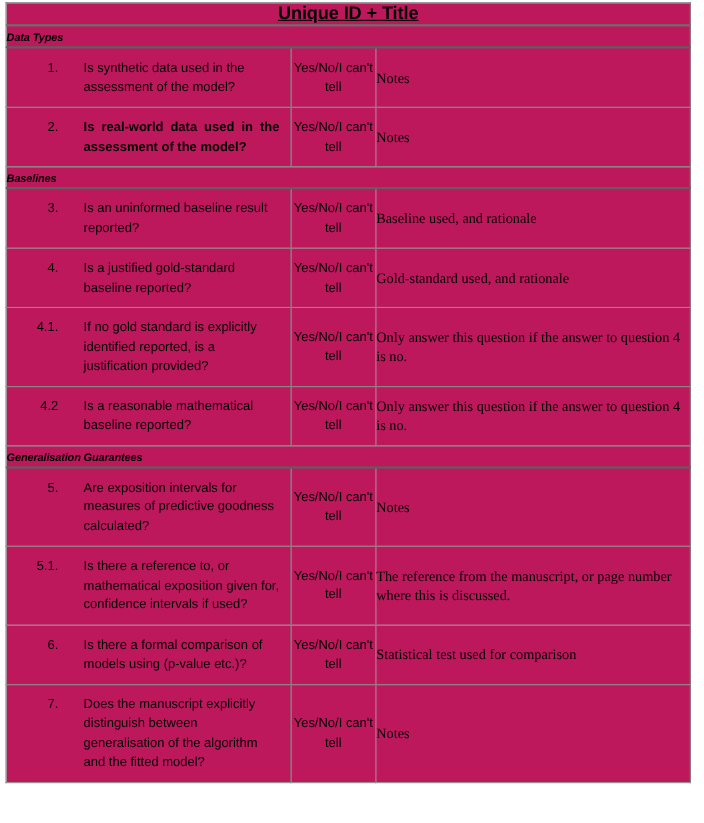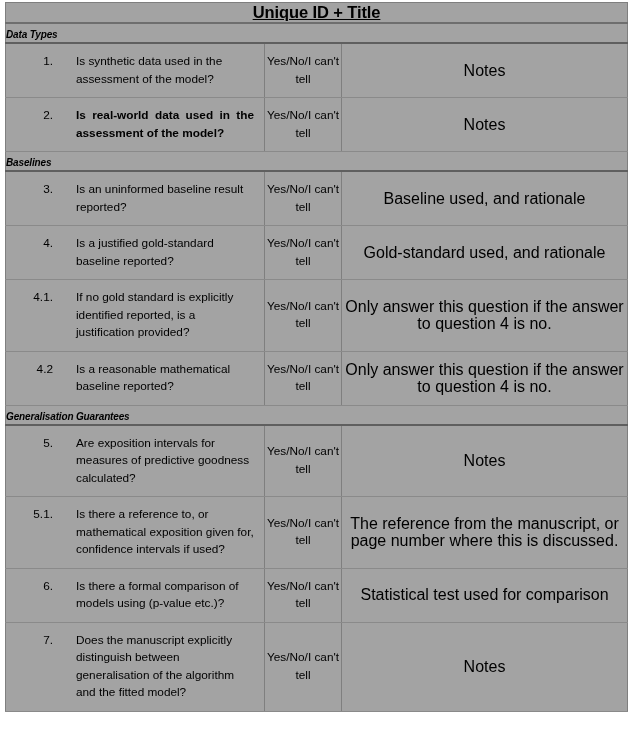--- a/index.html
+++ b/index.html
@@ -30,21 +30,21 @@
     top: 2px;
     width: 622px;
     border-collapse: collapse;
     table-layout: fixed;
   }
 
   .checklist-table td {
     border: 1px solid #7f7f7f;
     padding: 0;
     vertical-align: middle;
-    background: #a3a3a3;
+    background: #be185d;
   }
 
   
   .title-cell {
     text-align: center;
     padding: 11px 6px 13px 6px;
     border-bottom: 2px solid #6e6e6e !important;
   }
   .doc-title {
     font-size: 16.5px;
@@ -96,24 +96,24 @@
   .answer-cell {
     width: 77px;
     text-align: center;
     font-size: 11.8px;
     line-height: 17.5px;
     padding: 6px 3px;
   }
 
   .notes-cell {
     width: 286px;
-    text-align: center;
-    font-size: 16px;
+    font-size: 13px;
     line-height: 17.5px;
     padding: 6px 14px;
+    font-family: Liberation Serif, serif;
   }
 
   .row-q td { border-top: 1px solid #8a8a8a; border-bottom: 1px solid #8a8a8a; }
   .row-q.first-in-section td { border-top: none; }
 </style>
 </head>
 <body>
 
 <div class="page">
   <table class="checklist-table">

